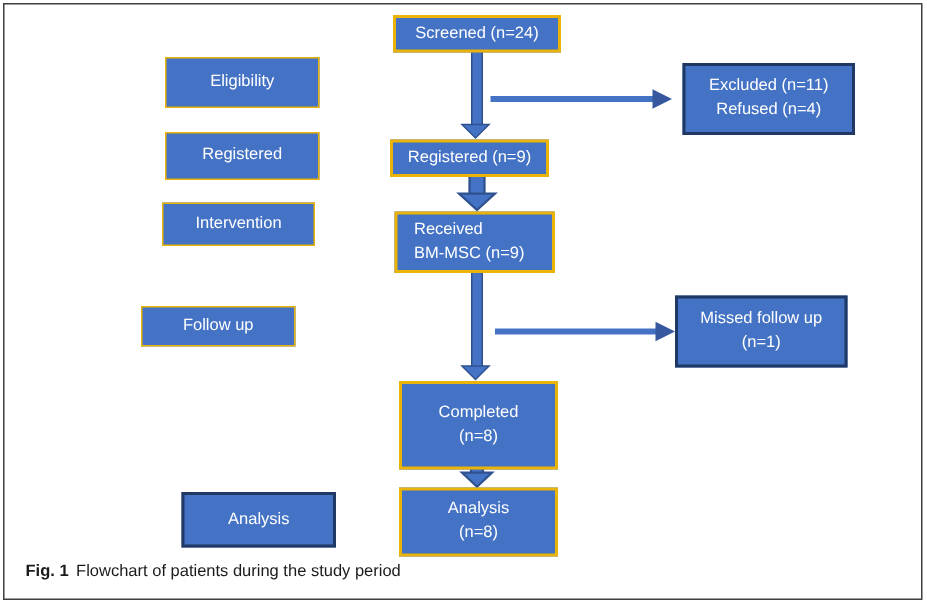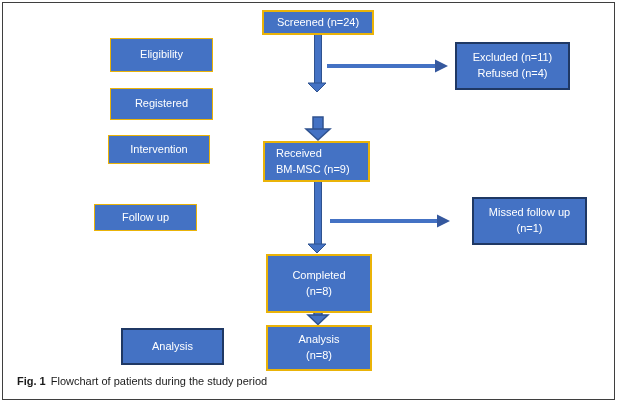--- a/index.html
+++ b/index.html
@@ -50,21 +50,21 @@
   .b-eligibility   { left: 110px; top: 38px;  width: 103px; height: 34px; }
   .b-enrollment    { left: 110px; top: 88px;  width: 103px; height: 32px; }
   .b-intervention  { left: 108px; top: 135px; width: 102px; height: 29px; }
   .b-followup      { left: 94px; top: 204px; width: 103px; height: 27px; }
   .b-analysis-st   { left: 121px; top: 328px; width: 103px; height: 37px; }
   .b-registered    { left: 260px; top: 93px;  width: 106px; height: 25px; }
   .b-received      { left: 263px; top: 141px; width: 107px; height: 41px; }
   .b-completed     { left: 266px; top: 254px; width: 106px; height: 59px; }
   .b-analysis-main { left: 266px; top: 325px; width: 106px; height: 46px; }
   .b-excluded      { left: 455px; top: 42px;  width: 115px; height: 48px; }
-  .b-missed        { left: 472px; top: 197px; width: 115px; height: 48px; }
+  .b-missed        { left: 450px; top: 197px; width: 115px; height: 48px; }
 </style>
 </head>
 <body>
 
 <div class="canvas">
 
   <div class="frame"></div>
 
   <svg class="arrows" width="618" height="405" viewBox="0 0 618 405">
 
@@ -94,20 +94,23 @@
     </g>
 
     <g>
       <rect x="314" y="306" width="8" height="10" fill="#4472C4" stroke="#2F528F" stroke-width="1.5"></rect>
       <polygon points="308,315 328,315 318,324.5" fill="#4472C4" stroke="#2F528F" stroke-width="1.5"></polygon>
     </g>
   </svg>
 
   <div class="box b-screened">
     <span>Screened (n=24)</span>
+  </div>
+  <div class="box b-registered">
+    <span>Registered (n=9)</span>
   </div>
   <div class="box b-received left-text">
     <span>Received
 BM-MSC (n=9)</span>
   </div>
   <div class="box b-completed">
     <span>Completed
 (n=8)</span>
   </div>
   <div class="box b-analysis-main">

